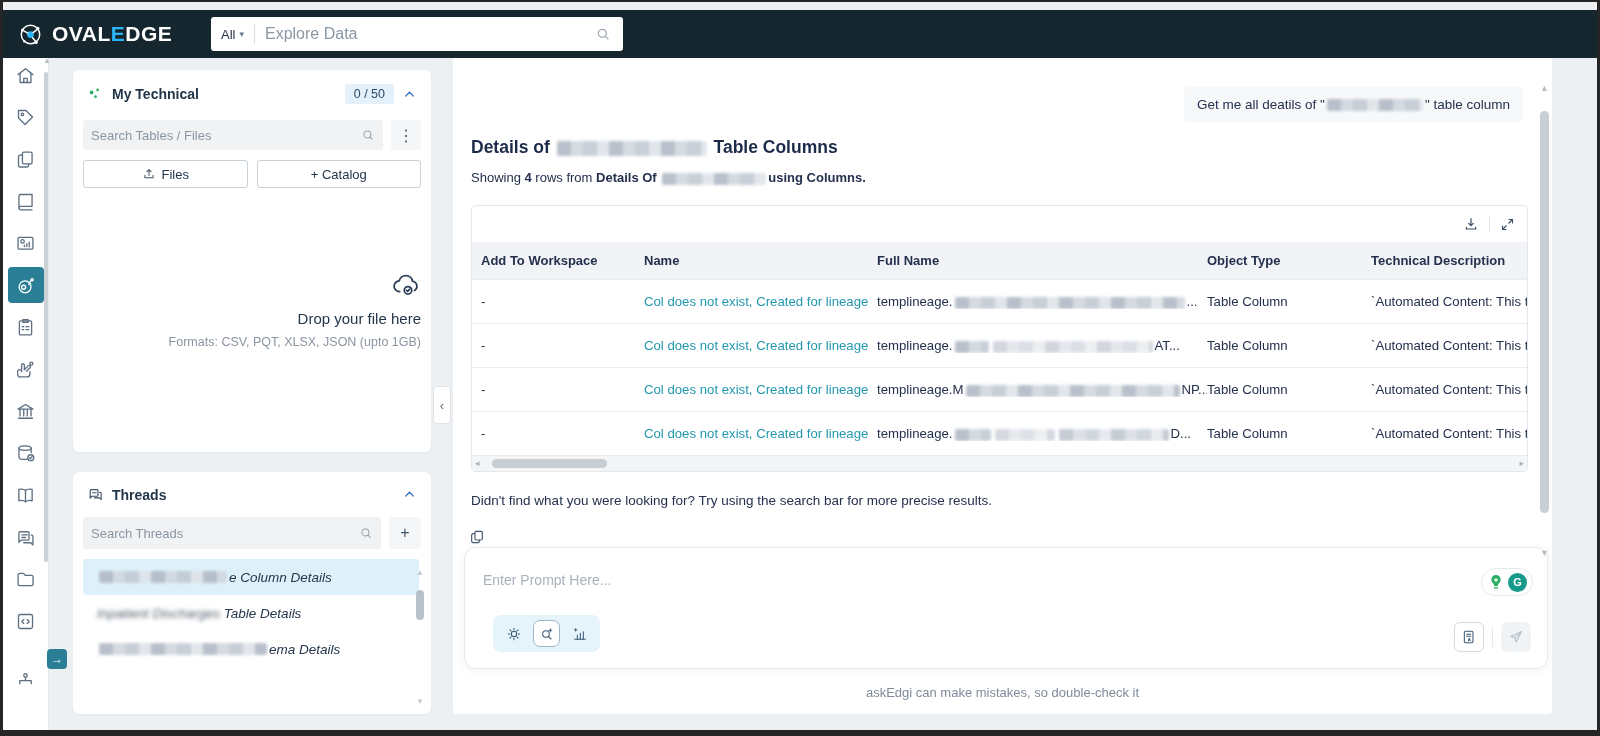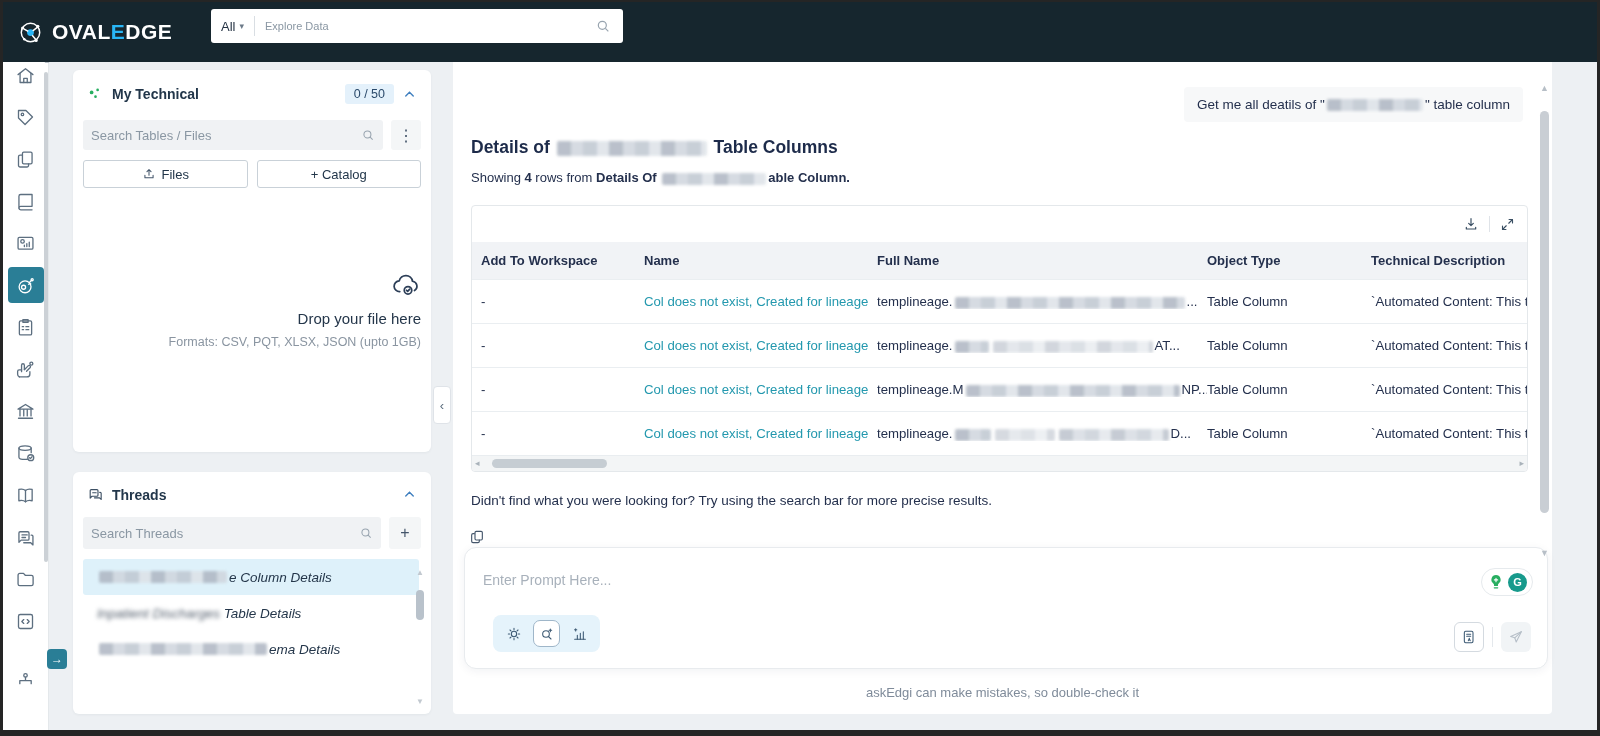--- a/index.html
+++ b/index.html
@@ -2,29 +2,29 @@
 <html><head>
 <meta charset="utf-8">
 <style>
   * { margin:0; padding:0; box-sizing:border-box; }
   body { font-family:"Liberation Sans", sans-serif; background:#fff; }
   #window {
     position:relative; width:1600px; height:736px; overflow:hidden;
     background:#edf0f3; border:3px solid #252525; border-top-width:2px; border-bottom-width:6px;
   }
   
-  .topbar { position:absolute; left:0; top:0; right:0; height:60px; background:#16262e; display:flex; align-items:center; z-index:20; }
+  .topbar { position:absolute; left:0; top:8px; right:0; height:48px; background:#16262e; display:flex; align-items:center; z-index:20; }
   .brand { display:flex; align-items:center; gap:8px; padding-left:14px; cursor:pointer; }
   .wordmark { font-size:21px; font-weight:700; color:#fff; letter-spacing:.5px; }
   .wordmark .e { color:#29b6f6; }
   .topsearch { position:absolute; left:208px; top:7px; width:412px; height:34px; background:#fff; border-radius:3px; display:flex; align-items:center; }
   .scope { display:flex; align-items:center; gap:4px; padding:0 10px; font-size:13px; color:#253344; cursor:pointer; }
   .scope .chev { font-size:9px; color:#6b7a88; }
   .topsearch .vdiv { width:1px; height:20px; background:#d9dee3; }
-  .topsearch input { flex:1; border:0; outline:none; font-size:11px; color:#253344; padding:0 10px; font-family:inherit; background:transparent; }
+  .topsearch input { flex:1; border:0; outline:none; font-size:16px; color:#253344; padding:0 10px; font-family:inherit; background:transparent; }
   .topsearch input::placeholder { color:#8a97a3; }
   .topsearch .mag { margin-right:12px; color:#98a4af; }
 
   
   .rail { position:absolute; left:0; top:48px; bottom:0; width:46px; background:#fff; border-right:1px solid #e4e8eb; display:flex; flex-direction:column; align-items:center; padding-top:4px; z-index:10; overflow:hidden; }
   .rail-item { width:46px; height:42px; display:flex; align-items:center; justify-content:center; color:#5d6f80; cursor:pointer; flex:0 0 auto; }
   .rail-item svg { width:21px; height:21px; }
   .rail-item.active { width:36px; height:36px; margin:3px 0; border-radius:4px; background:#2a7e96; color:#fff; }
   .rail-item.partial { margin-top:18px; }
   .rail-scroll { position:absolute; left:41px; top:70px; width:4px; height:490px; background:#ccd1d6; border-radius:2px; z-index:11; }
@@ -348,21 +348,21 @@
   <div class="collapse-handle">
       <span>‹</span>
     </div>
 
   <div class="main">
 
     <div class="user-bubble"><span>Get me all deatils of "</span><span class="redact" style="width:96px;"></span><span>" table column</span></div>
 
     <div class="result-title"><span class="preserve">Details of </span><span class="redact" style="width:150px;"></span><span class="preserve"> Table Columns</span></div>
 
-    <div class="result-sub"><span class="preserve">Showing </span><b>4</b><span class="preserve"> rows from </span><b class="preserve">Details Of </b><span class="redact" style="width:104px;"></span><b class="preserve">able Column.</b></div>
+    <div class="result-sub"><span class="preserve">Showing </span><b>4</b><span class="preserve"> rows from </span><b class="preserve">Details Of </b><span class="redact" style="width:104px;"></span><b class="preserve">using Columns.</b></div>
 
     <div class="tbl-card">
       <div class="tbl-toolbar">
         <span class="tool">
             <svg width="16" height="16" viewBox="0 0 24 24" fill="none" stroke="currentColor" stroke-width="1.8" stroke-linecap="round" stroke-linejoin="round">
               <path d="M12 4v10M8.5 11 12 14.5 15.5 11"></path>
               <path d="M5 17v2.5h14V17"></path>
             </svg>
           </span>
         <span class="vdiv"></span>

